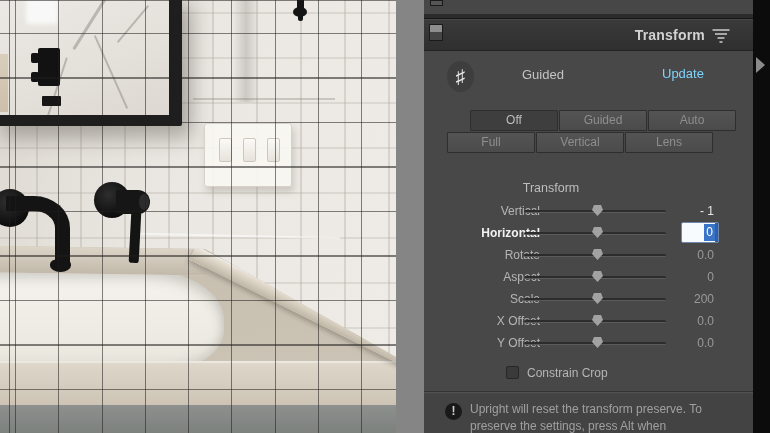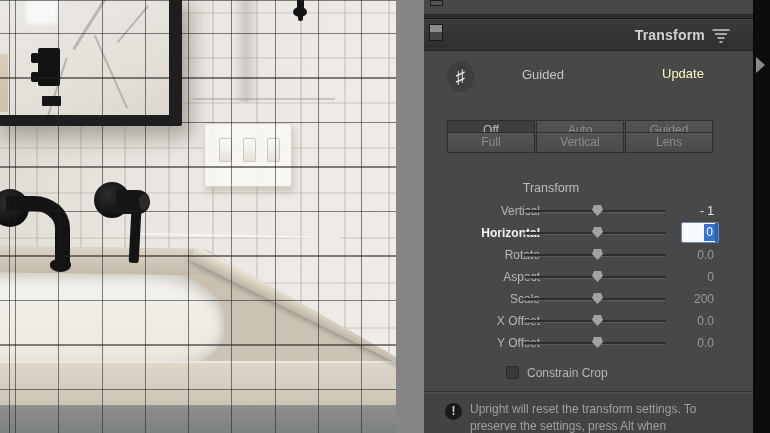--- a/index.html
+++ b/index.html
@@ -128,24 +128,24 @@
   .sw { position:absolute; border:1px solid #1a1a1a; }
   .sw-lens { left:6px; top:0; width:13px; height:6px; background:#555; }
   .sw-transform { left:5px; top:24px; width:14px; height:17px;
     background:linear-gradient(#8d8d8d 0 50%, #454545 50% 100%); }
 
   .content { left:0; top:51px; width:329px; height:382px; background:#484848; }
 
   .upright-icon { left:23px; top:10px; width:27px; height:31px; border-radius:50%;
     background:#3e3e3e; color:#e8e8e8; font-size:19px; line-height:31px; text-align:center; }
   .upright-label { left:98px; top:16px; font-size:13px; color:#c4c4c4; }
-  .update-btn { left:238px; top:15px; font-size:13px; color:#fef9c3; }
+  .update-btn { left:238px; top:15px; font-size:13px; color:#7dd3fc; }
 
   .mode-row { position:absolute; left:23px; width:266px; height:21px; display:flex; gap:1px; }
-  .mr1 { top:69px; } .mr2 { top:81px; }
+  .mr1 { top:59px;margin-left:23px; } .mr2 { top:81px; }
   .mode-btn { flex:1; font-size:12px; color:#8e8e8e; text-align:center; line-height:19px;
     background:linear-gradient(#545454,#4b4b4b); border:1px solid #2e2e2e; border-radius:1px; }
   .mode-btn.active { background:#3e3e3e; color:#bdbdbd; }
 
   .section-label { left:27px; top:130px; width:200px; text-align:center;
     font-size:12.5px; color:#bdbdbd; }
 
   .srow { position:absolute; left:0; width:329px; height:22px; }
   .srow .slabel { position:absolute; right:213px; top:4px; font-size:12px; color:#b5b5b5; white-space:nowrap; }
   .srow .track { position:absolute; left:100px; top:10px; width:142px; height:3px;
@@ -257,22 +257,22 @@
     <div class="abs sw sw-transform"></div>
 
     <div class="abs content">
 
       <div class="abs upright-icon">♯</div>
       <div class="abs upright-label">Guided</div>
       <div class="abs update-btn">Update</div>
 
       <div class="mode-row mr1">
         <div class="mode-btn active">Off</div>
+        <div class="mode-btn">Guided</div>
         <div class="mode-btn">Auto</div>
-        <div class="mode-btn">Guided</div>
       </div>
       <div class="mode-row mr2">
         <div class="mode-btn">Full</div>
         <div class="mode-btn">Vertical</div>
         <div class="mode-btn">Lens</div>
       </div>
 
       <div class="abs section-label">Transform</div>
 
       <div class="srow r-vertical">
@@ -337,21 +337,21 @@
       <div class="abs ccrow">
         <div class="ccbox"></div>
         <div class="cclabel">Constrain Crop</div>
       </div>
 
       <div class="abs divider"></div>
 
       <div class="abs notice">
         <div class="notice-icon">!</div>
         <div class="notice-text">
-          <div>Upright will reset the transform settings. To</div>
+          <div>Upright will reset the transform preserve. To</div>
           <div>preserve the settings, press Alt when</div>
         </div>
       </div>
 
     </div>
   </div>
 
   <div class="abs right-strip"></div>
   <div class="abs panel-arrow"></div>
 

